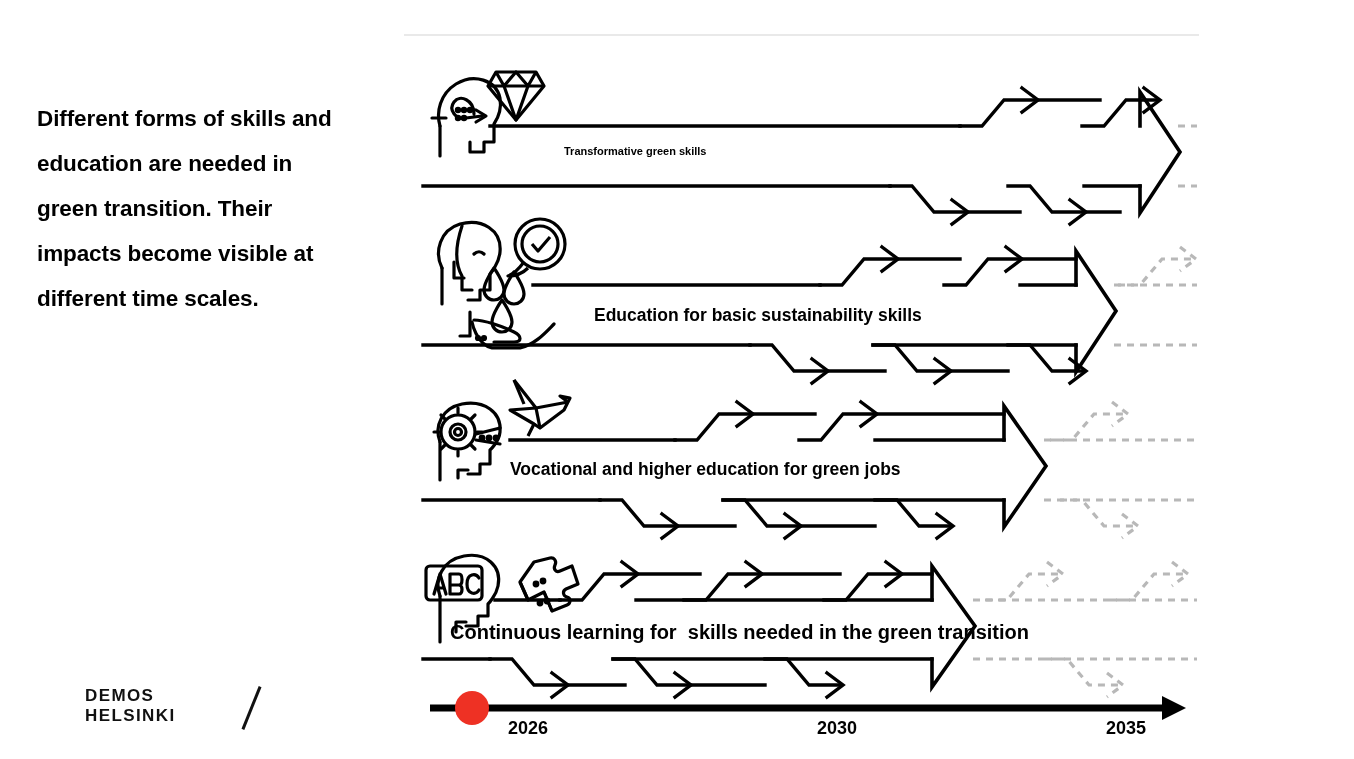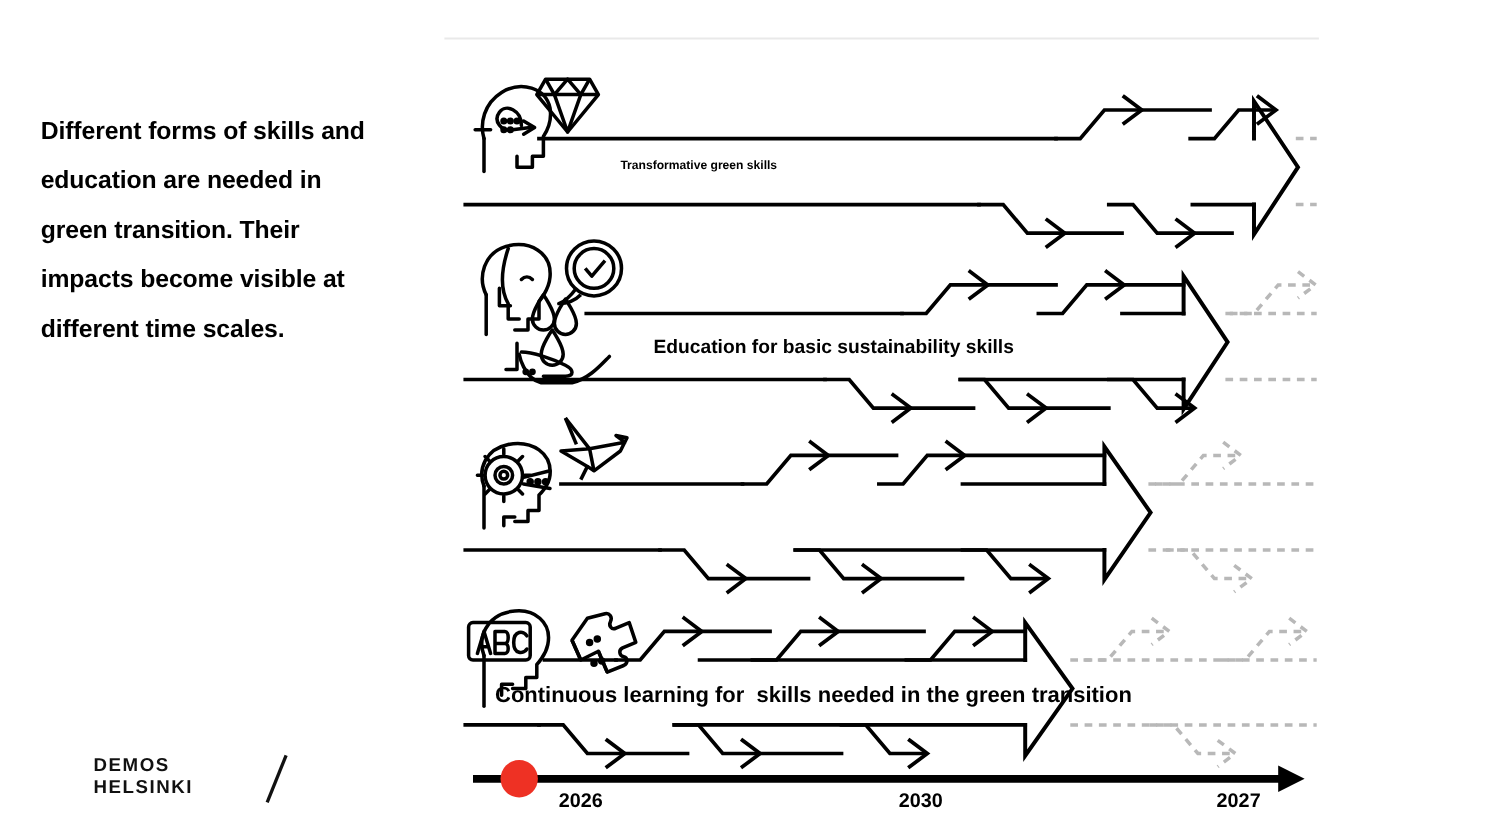--- a/index.html
+++ b/index.html
@@ -346,25 +346,26 @@
         <circle cx="34" cy="47" r="1.8" fill="#000"></circle>
         <circle cx="41" cy="45" r="1.8" fill="#000"></circle>
       </g>
     </svg>
   </div>
 
   <div class="lede">Different forms of skills and education are needed in green transition. Their impacts become visible at different time scales.</div>
 
   <div class="caption cap1">Transformative green skills</div>
   <div class="caption cap2">Education for basic sustainability skills</div>
+  <div class="caption cap3">Vocational and higher education for green jobs</div>
   <div class="caption cap4">Continuous learning for  skills needed in the green transition</div>
 
   <div class="year y2025">2026</div>
   <div class="year y2030">2030</div>
-  <div class="year y2035">2027</div>
+  <div class="year y2035">2035</div>
 
   <div class="logo">
     <div class="logo-line">DEMOS</div>
     <div class="logo-line">HELSINKI</div>
     <div class="logo-slash"></div>
   </div>
 
 </div>
 
 </body></html>

